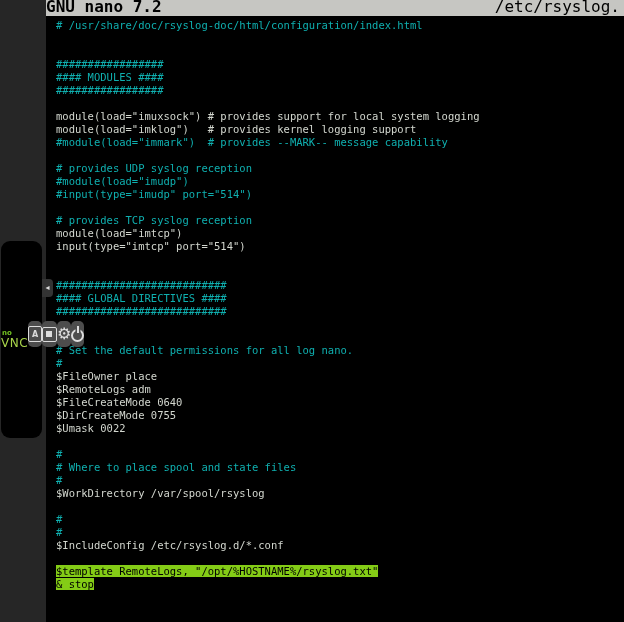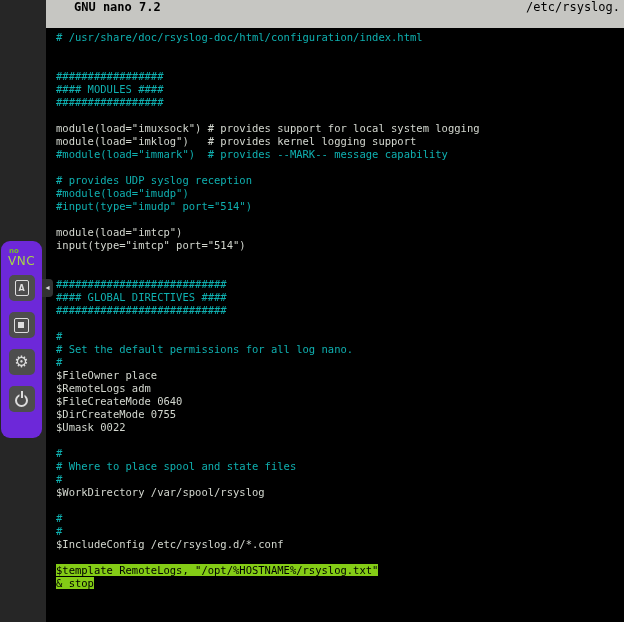--- a/index.html
+++ b/index.html
@@ -7,47 +7,47 @@
     width:624px;height:622px;overflow:hidden;
     background:#262626;
     font-family:"DejaVu Sans Mono", monospace;
     position:relative;
   }
   .terminal{
     position:absolute;left:46px;top:0;width:578px;height:622px;
     background:#000;
   }
   .titlebar{
-    height:28px;line-height:14px;
+    height:16px;line-height:14px;
     background:#c6c6c2;color:#000;
-    font-size:12px;
+    font-size:16px;
     display:flex;justify-content:space-between;
-    padding:0 4px 0 28px;
+    padding:0 4px 0 0;
     box-sizing:border-box;
     white-space:pre;
   }
   .titlebar .app{font-weight:bold;}
   .content{
     padding:3px 0 0 10px;
     font-size:10.5px;
   }
   .line{
     height:13px;line-height:13px;white-space:pre;
   }
   .line.comment{color:#0fb0b0;}
   .line.code{color:#d3d7cf;}
   .line.blank{color:#d3d7cf;}
   .line.selected .sel{
     background:#84cc16;color:#000;
   }
   
   .vnc-panel{
     position:absolute;left:1px;top:241px;width:41px;height:197px;
-    background:#6d28d9;border-radius:9px;
-    display:flex;flex-direction:column;align-items:center;
+    background:#000000;border-radius:9px;
+    display:flex;flex-direction:row;align-items:center;
     z-index:5;
   }
   .logo{
     margin-top:7px;margin-bottom:8px;
     display:flex;flex-direction:column;align-items:flex-start;
     font-family:"DejaVu Sans", sans-serif;line-height:1;
   }
   .logo-no{color:#73c322;font-size:7px;font-weight:bold;margin-left:1px;}
   .logo-vnc{color:#a8d44a;font-size:12px;font-weight:normal;letter-spacing:0.5px;}
   .vbtn{
@@ -109,20 +109,21 @@
       <div class="line comment">#################</div>
       <div class="line blank">&nbsp;</div>
       <div class="line code">module(load="imuxsock") # provides support for local system logging</div>
       <div class="line code">module(load="imklog")   # provides kernel logging support</div>
       <div class="line comment">#module(load="immark")  # provides --MARK-- message capability</div>
       <div class="line blank">&nbsp;</div>
       <div class="line comment"># provides UDP syslog reception</div>
       <div class="line comment">#module(load="imudp")</div>
       <div class="line comment">#input(type="imudp" port="514")</div>
       <div class="line blank">&nbsp;</div>
+      <div class="line comment"># provides TCP syslog reception</div>
       <div class="line code">module(load="imtcp")</div>
       <div class="line code">input(type="imtcp" port="514")</div>
       <div class="line blank">&nbsp;</div>
       <div class="line blank">&nbsp;</div>
       <div class="line comment">###########################</div>
       <div class="line comment">#### GLOBAL DIRECTIVES ####</div>
       <div class="line comment">###########################</div>
       <div class="line blank">&nbsp;</div>
       <div class="line comment">#</div>
       <div class="line comment"># Set the default permissions for all log nano.</div>

